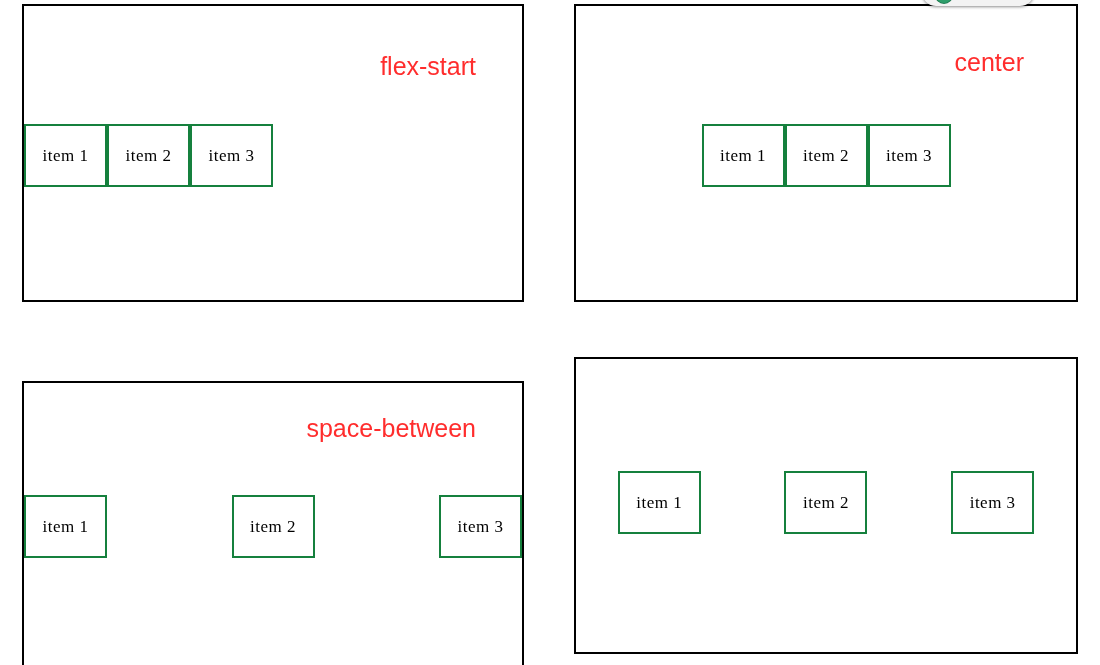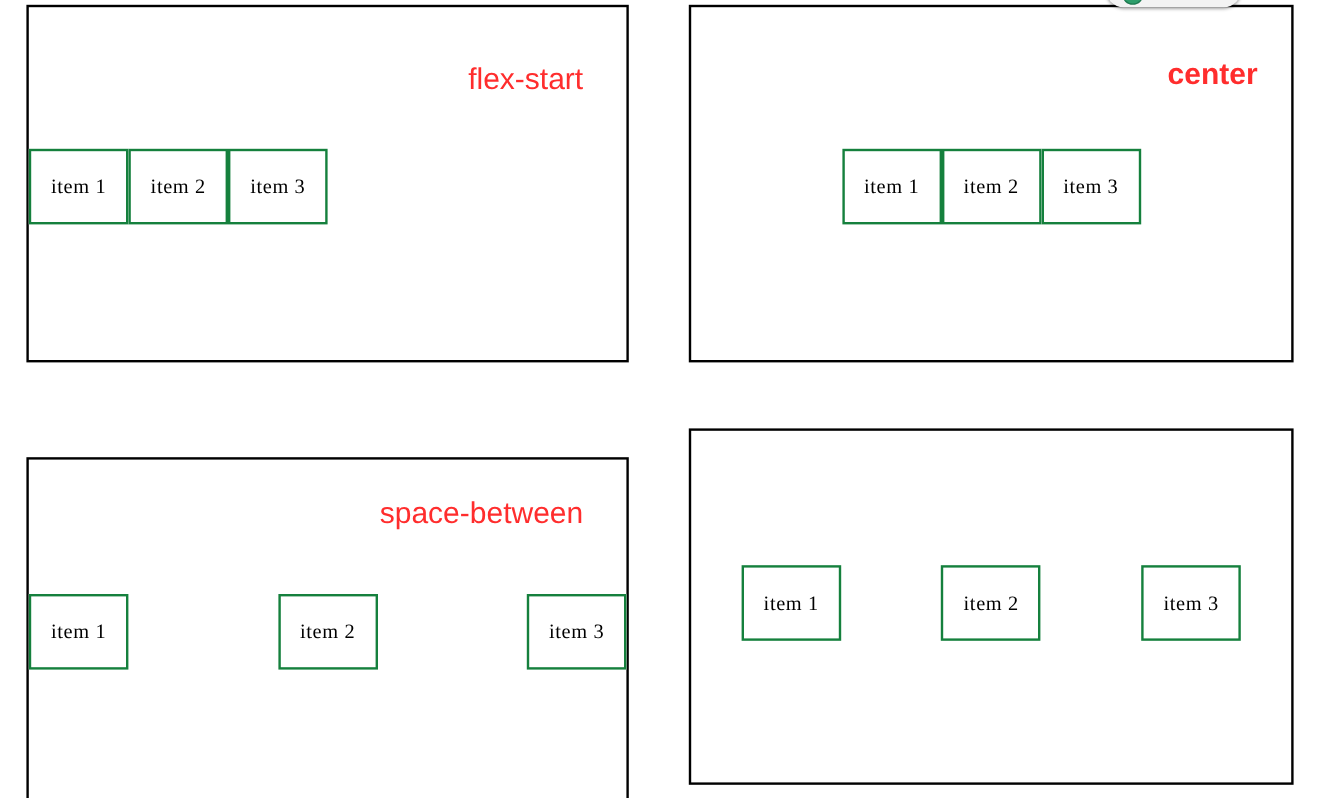--- a/index.html
+++ b/index.html
@@ -60,32 +60,32 @@
     background: #ffffff;
   }
 
   .panel-1 { left: 22px;  top: 4px;   width: 502px; height: 298px; }
   .panel-2 { left: 574px; top: 4px;   width: 504px; height: 298px; }
   .panel-3 { left: 22px;  top: 359px; width: 502px; height: 299px; margin-top: 22px; }
   .panel-4 { left: 574px; top: 357px; width: 504px; height: 297px; }
 
   .panel-label {
     position: absolute;
-    right: 36px;
+    right: 46px;
     top: 48px;
     color: #ff2d2d;
     font-family: "Liberation Sans", sans-serif;
     font-size: 25px;
     line-height: 1;
     white-space: nowrap;
     font-weight: 400;
   }
   .panel-3 .panel-label,
   .panel-4 .panel-label { top: 33px; }
-  .panel-2 .panel-label { right: 28px; top: 44px; font-weight: bold; }
+  .panel-2 .panel-label { right: 52px; top: 44px; }
 
   
   .flex-row {
     position: absolute;
     left: 0;
     right: 0;
     display: flex;
     flex-direction: row;
     align-items: flex-start;
   }

